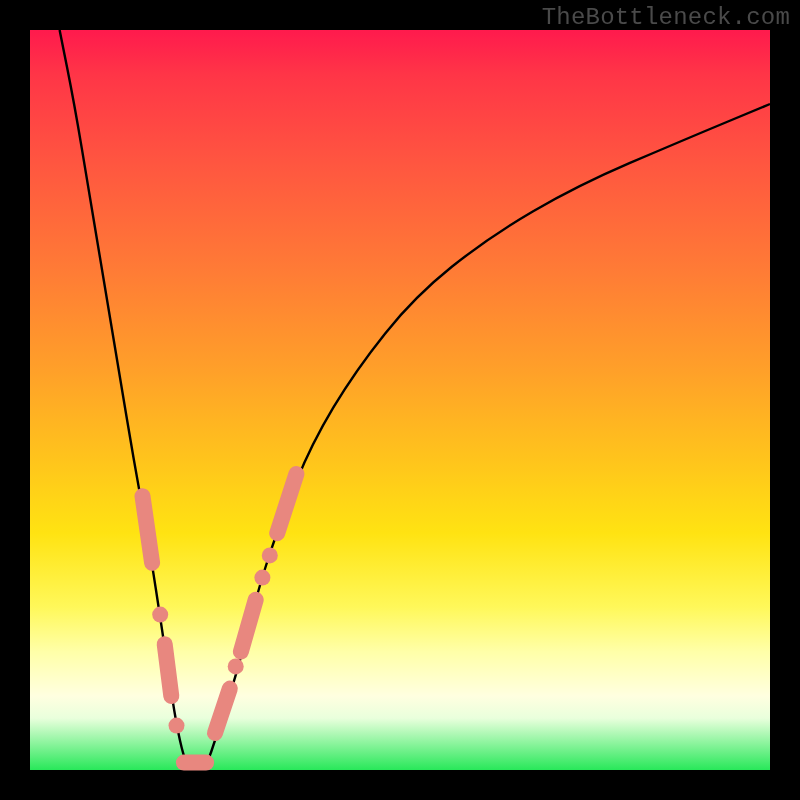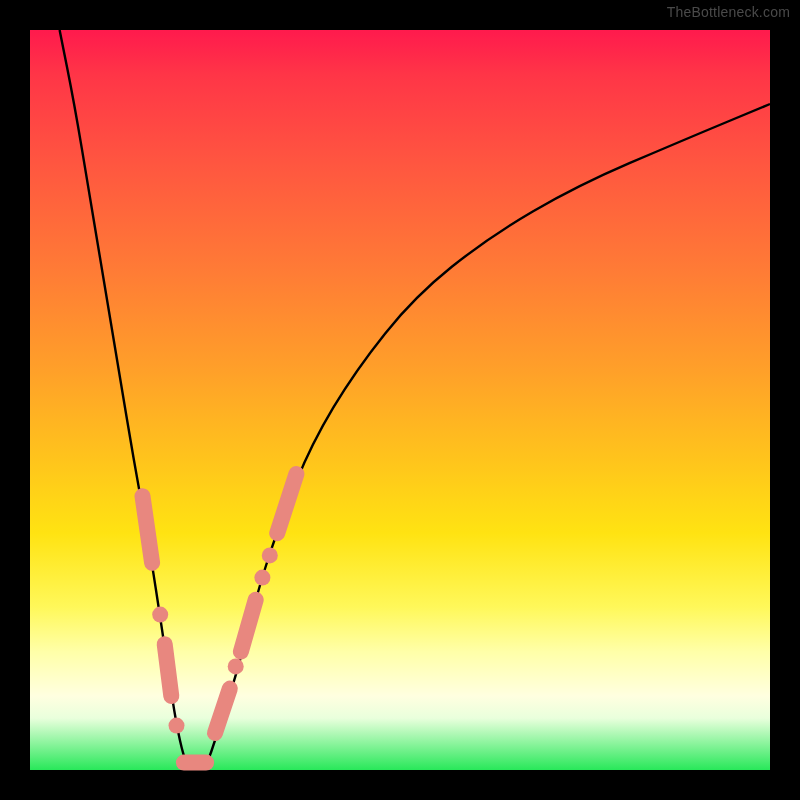--- a/index.html
+++ b/index.html
@@ -38,22 +38,23 @@
       #ffffa8 84%,
       #ffffe0 90%,
       #e9ffdc 93%,
       #28e85a 100%);
   }
   .watermark {
     position: absolute;
     top: 4px;
     right: 10px;
     color: #4a4a4a;
-    font-size: 14px;
+    font-size: 24px;
     letter-spacing: 0.2px;
+    font-family: Liberation Mono, monospace;
   }
   svg.curve {
     position: absolute;
     left: 0;
     top: 0;
     width: 740px;
     height: 740px;
     overflow: visible;
   }
   .curve-path {

